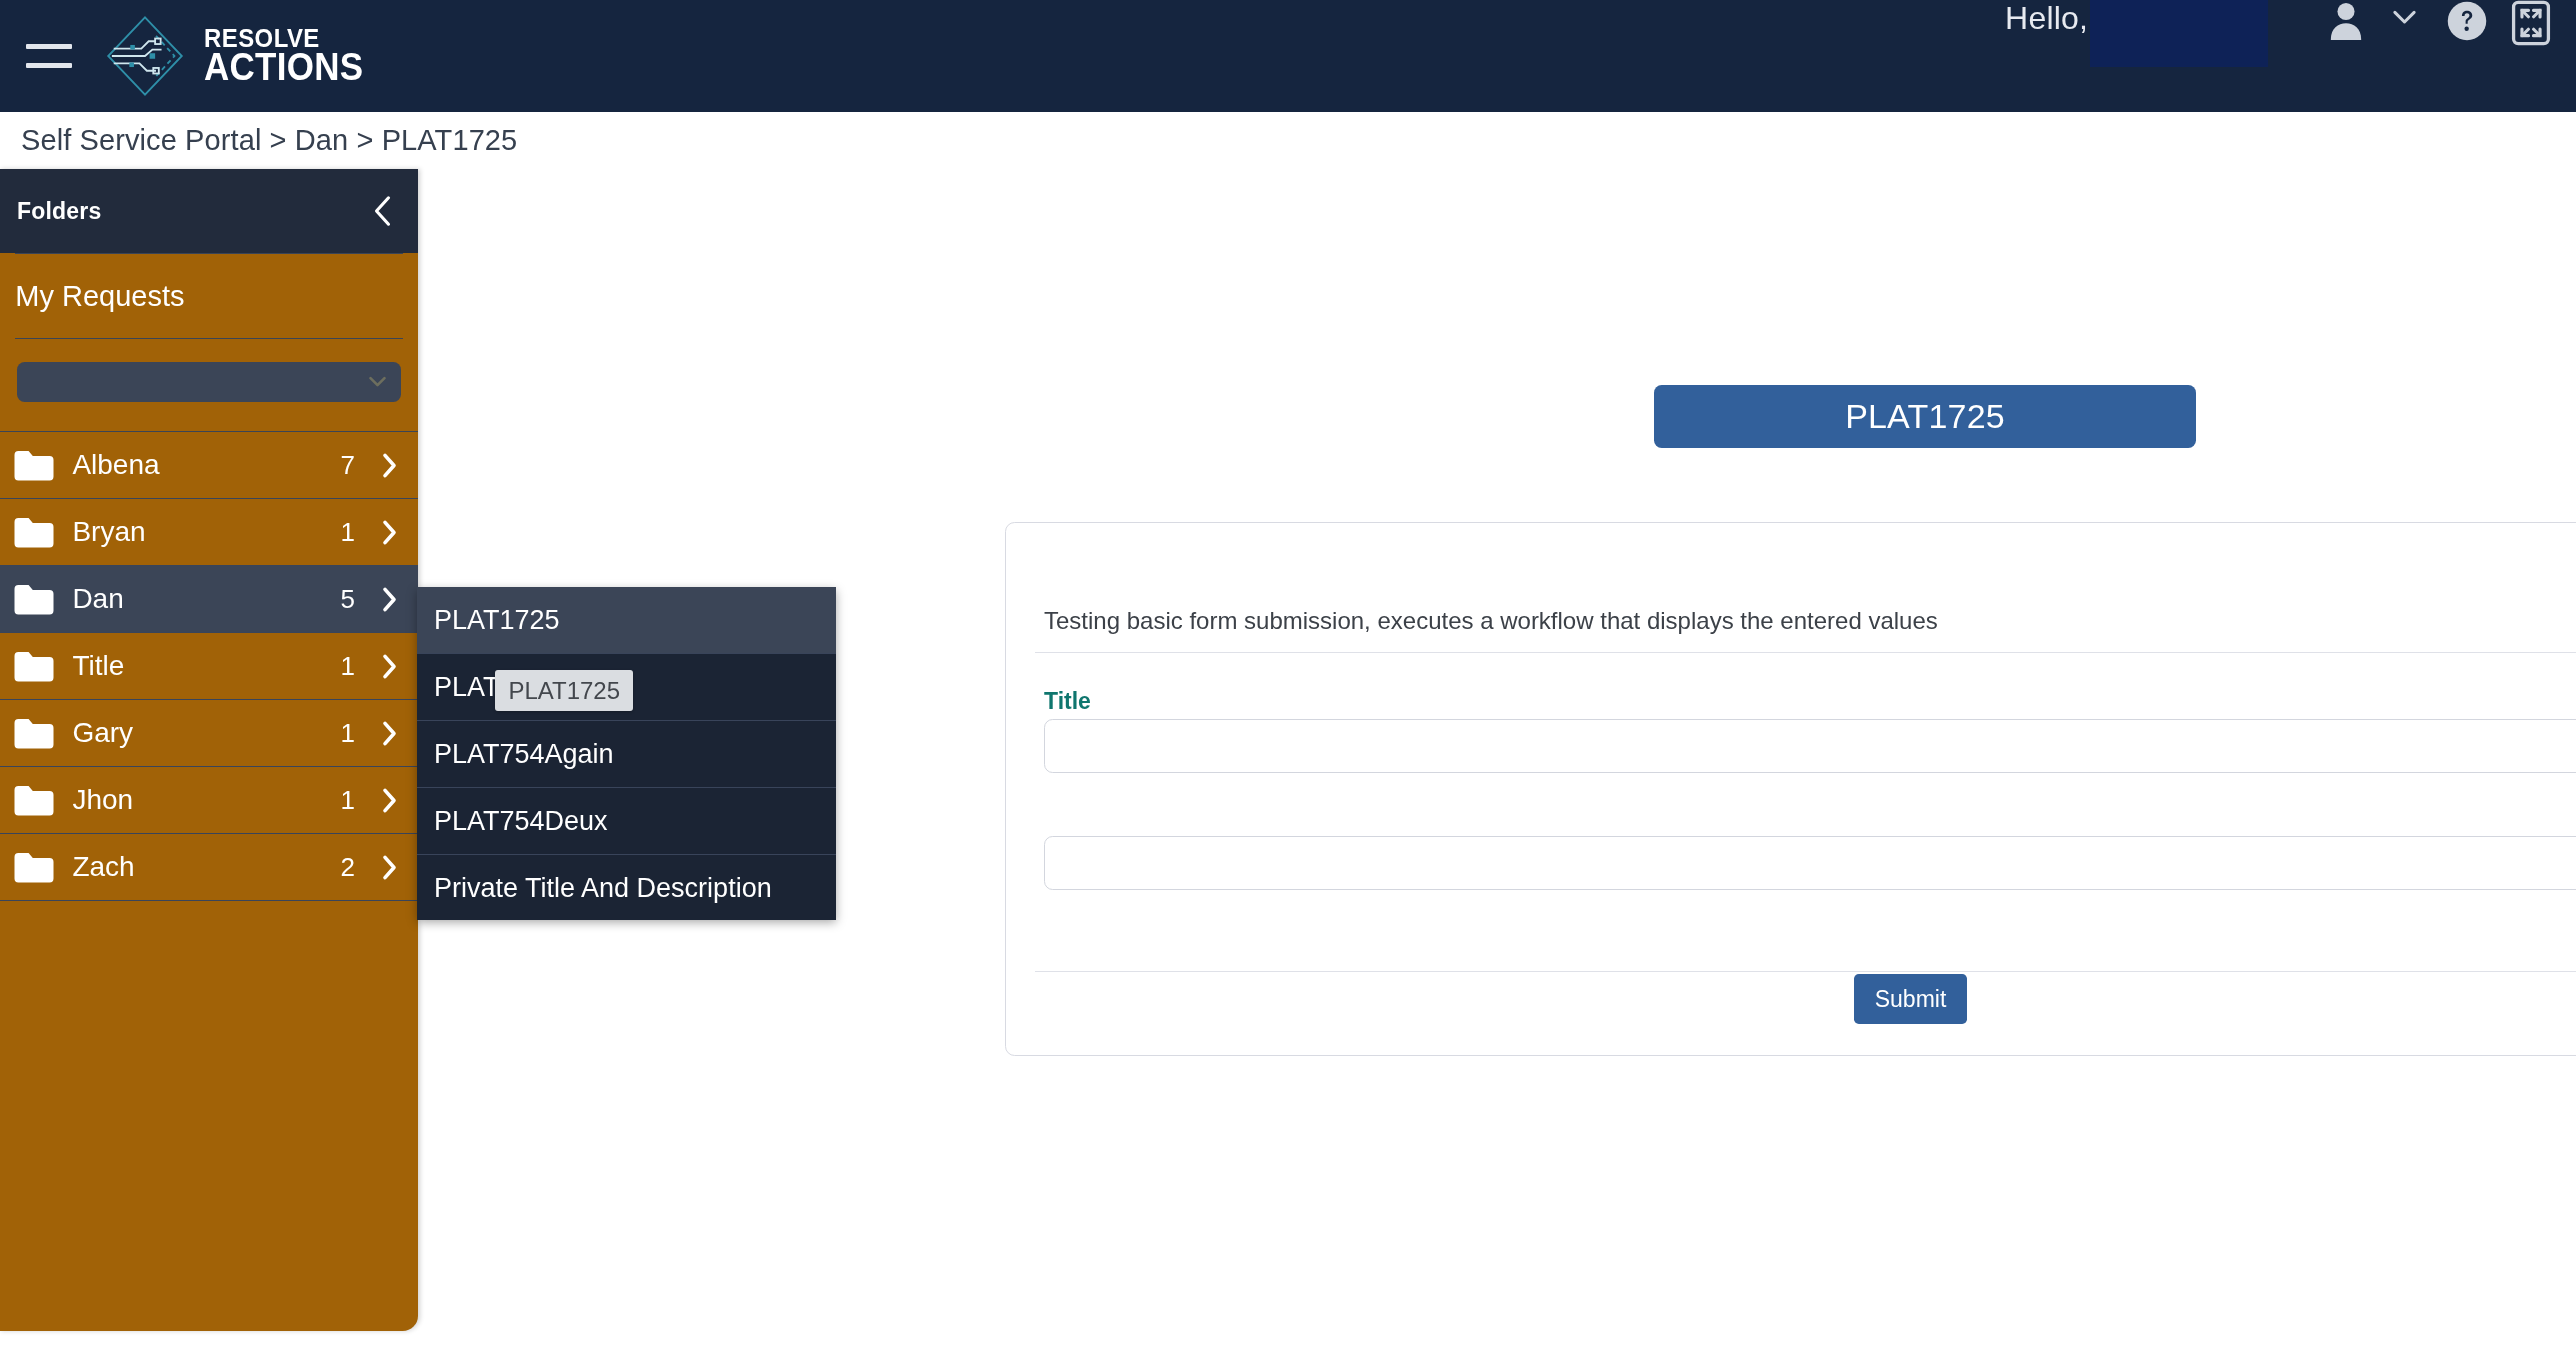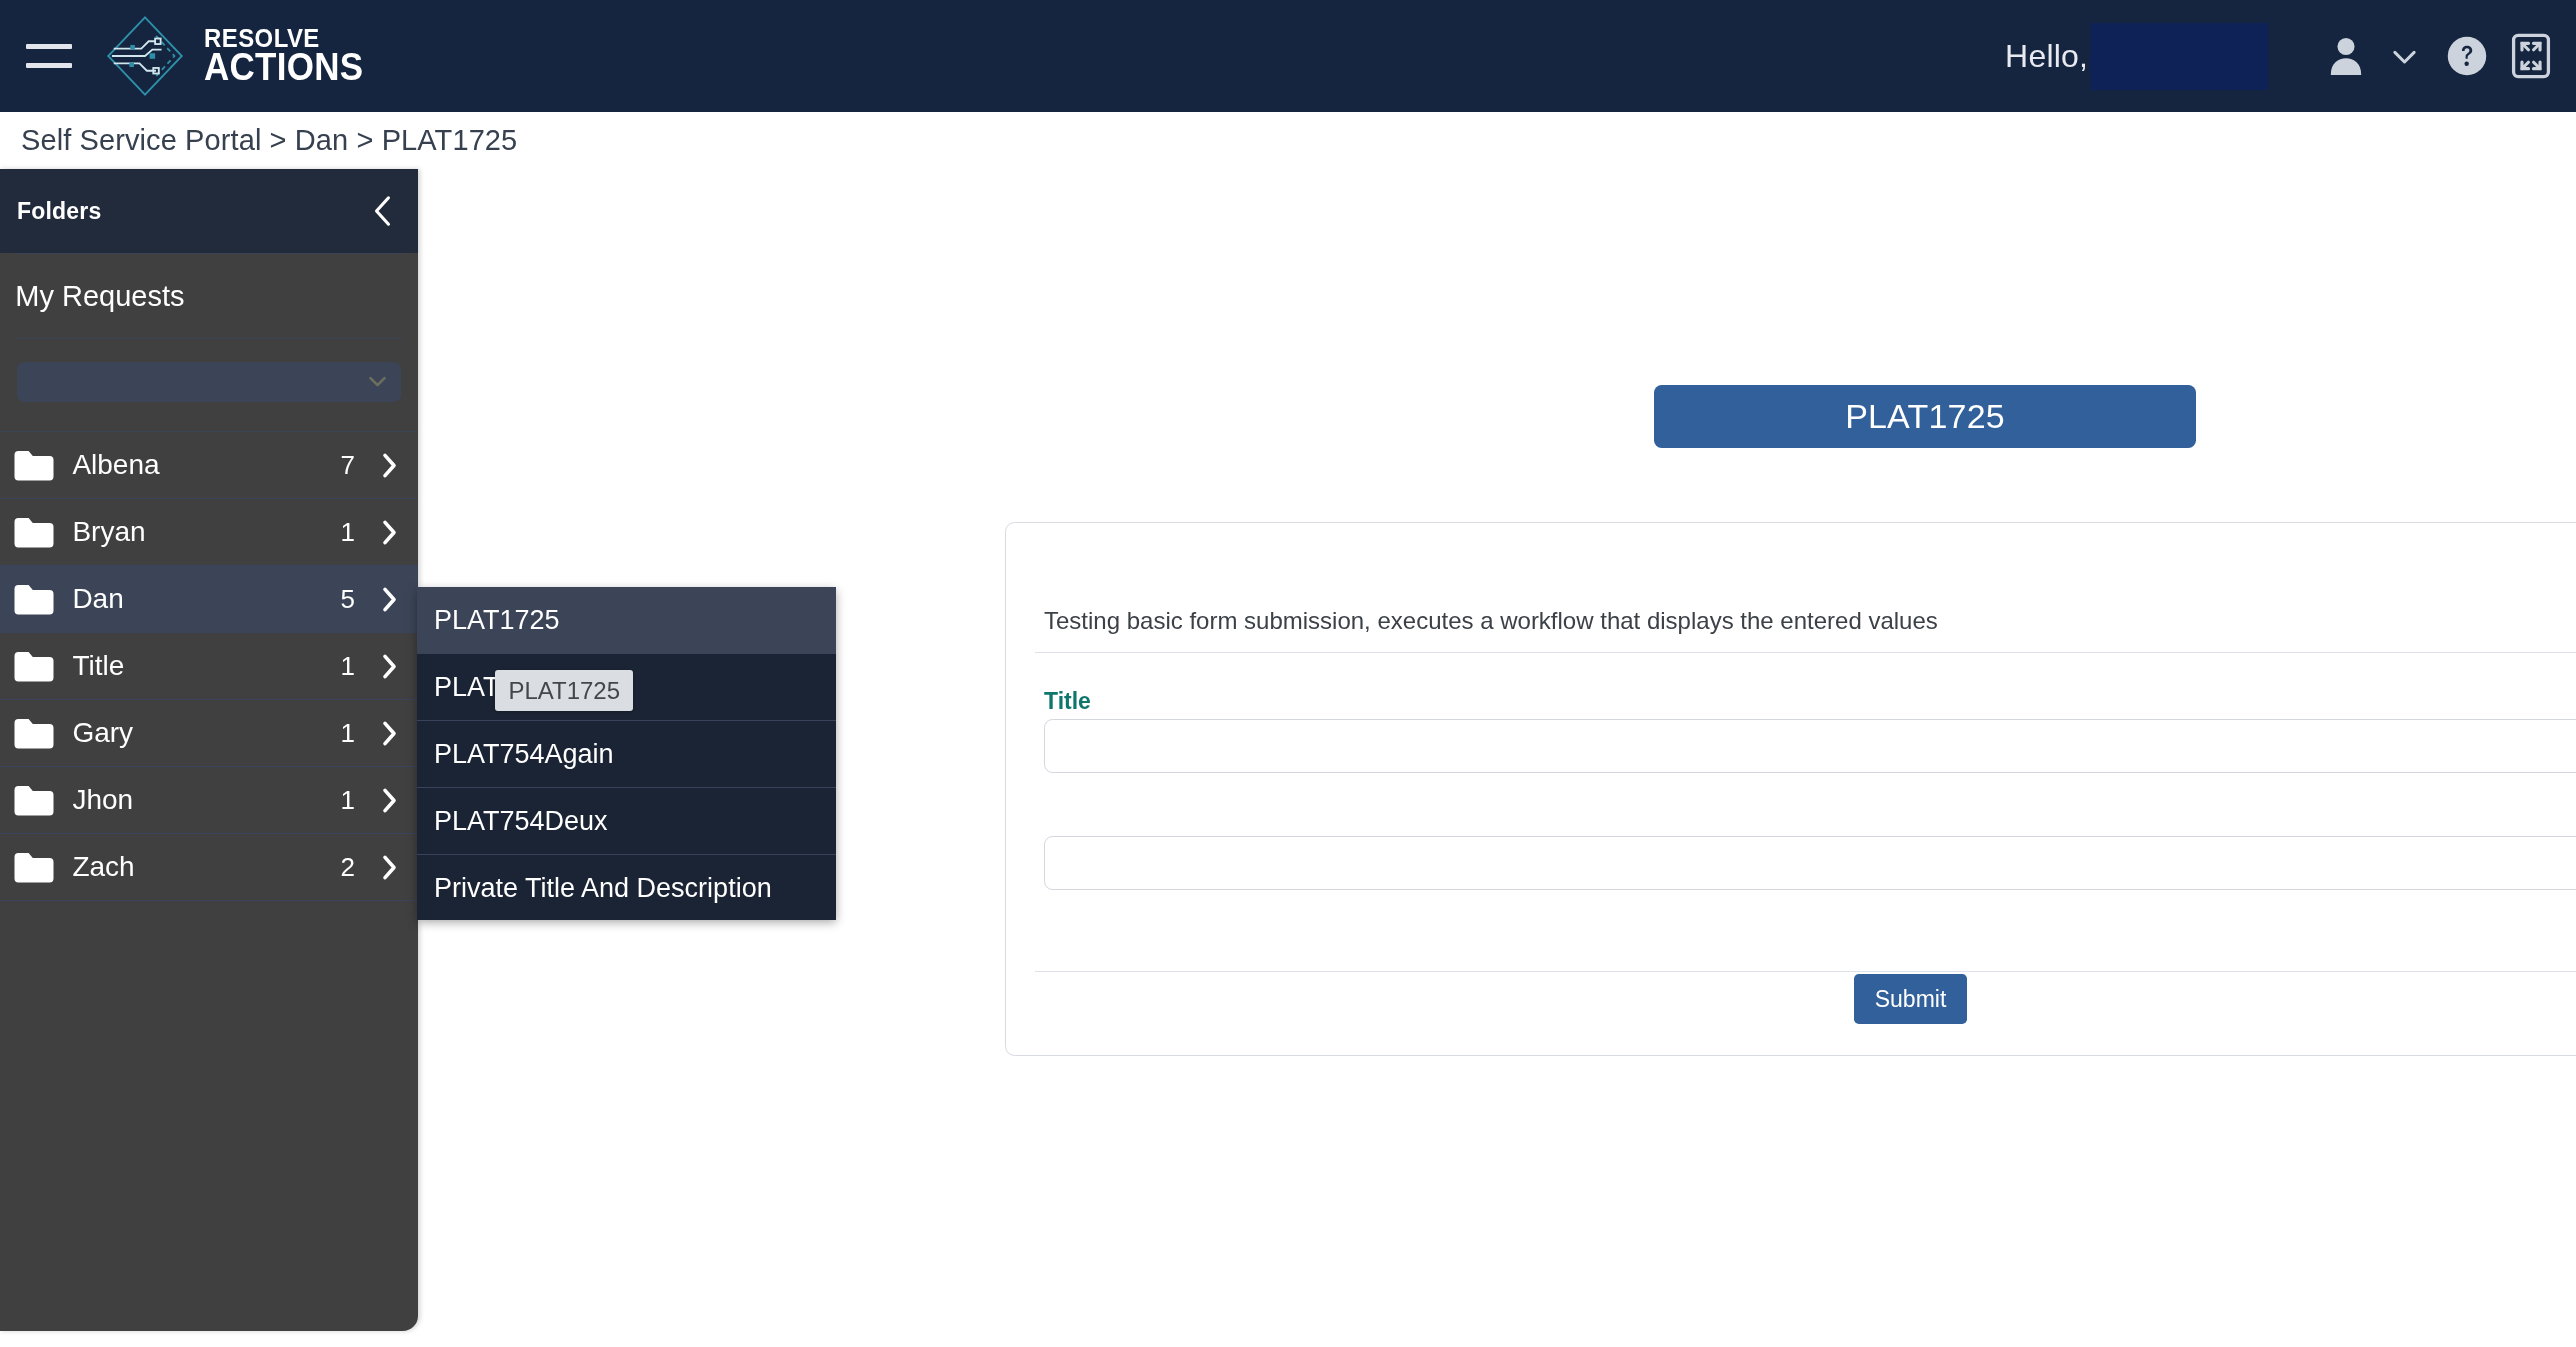--- a/index.html
+++ b/index.html
@@ -35,21 +35,21 @@
     color: #ffffff; font-weight: bold; font-size: 26px;
     letter-spacing: 0.5px; font-family: "Liberation Sans", sans-serif;
     transform: scaleX(0.92); transform-origin: left center;
   }
   #logo-text .l2 {
     color: #ffffff; font-weight: bold; font-size: 38px;
     letter-spacing: 0.3px; font-family: "Liberation Sans", sans-serif;
     transform: scaleX(0.92); transform-origin: left center;
   }
   #topbar-right {
-    margin-left: auto; display: flex; align-items: center;
+    margin-left: auto; display: flex; 
     height: 100%; padding-right: 25px;
   }
   #greeting {
     color: #e7eaf0; font-size: 32px; letter-spacing: 0.2px;
   }
   #greeting-redacted {
     width: 178px; height: 67px; background: #0e2257; margin-left: 1.9px;
   }
   .topicon {
     margin-left: 29px; display: flex; align-items: center;
@@ -69,21 +69,21 @@
   }
   #breadcrumb-text {
     margin-left: 21px; font-size: 29px; color: #36404f;
     letter-spacing: 0.1px;
   }
 
   
   #sidebar {
     position: absolute; left: 0; top: 169px;
     width: 418px; height: 1162px;
-    background: #404040;
+    background: #a16207;
     border-bottom-right-radius: 15.3px;
     box-shadow: 1.9px 0 4.8px rgba(0,0,0,0.18);
     overflow: hidden;
   }
   #sidebar-head {
     height: 84px; background: #222b3c;
     display: flex; align-items: center; padding: 0 21px 0 17px;
   }
   #sidebar-head .ttl {
     color: #ffffff; font-size: 23px; font-weight: bold;

